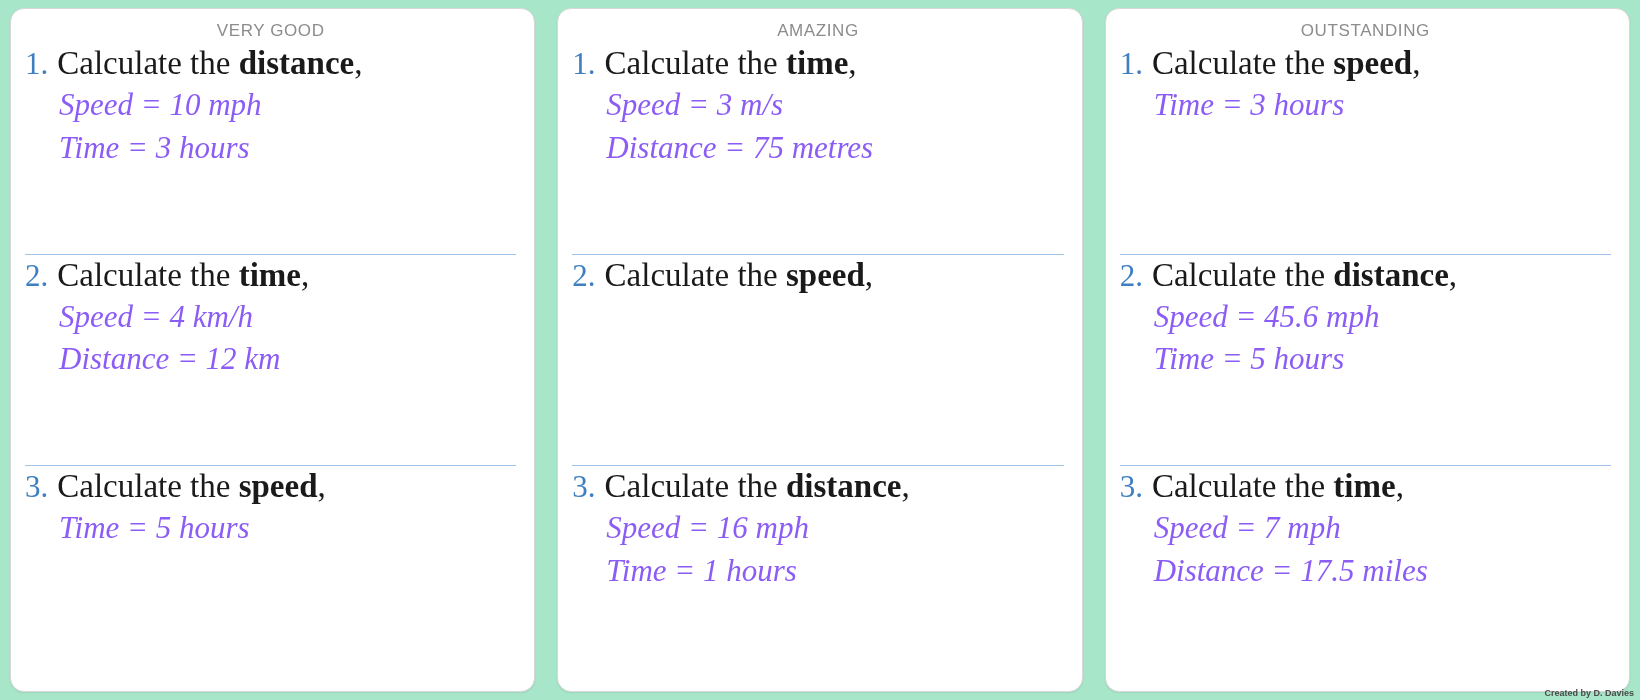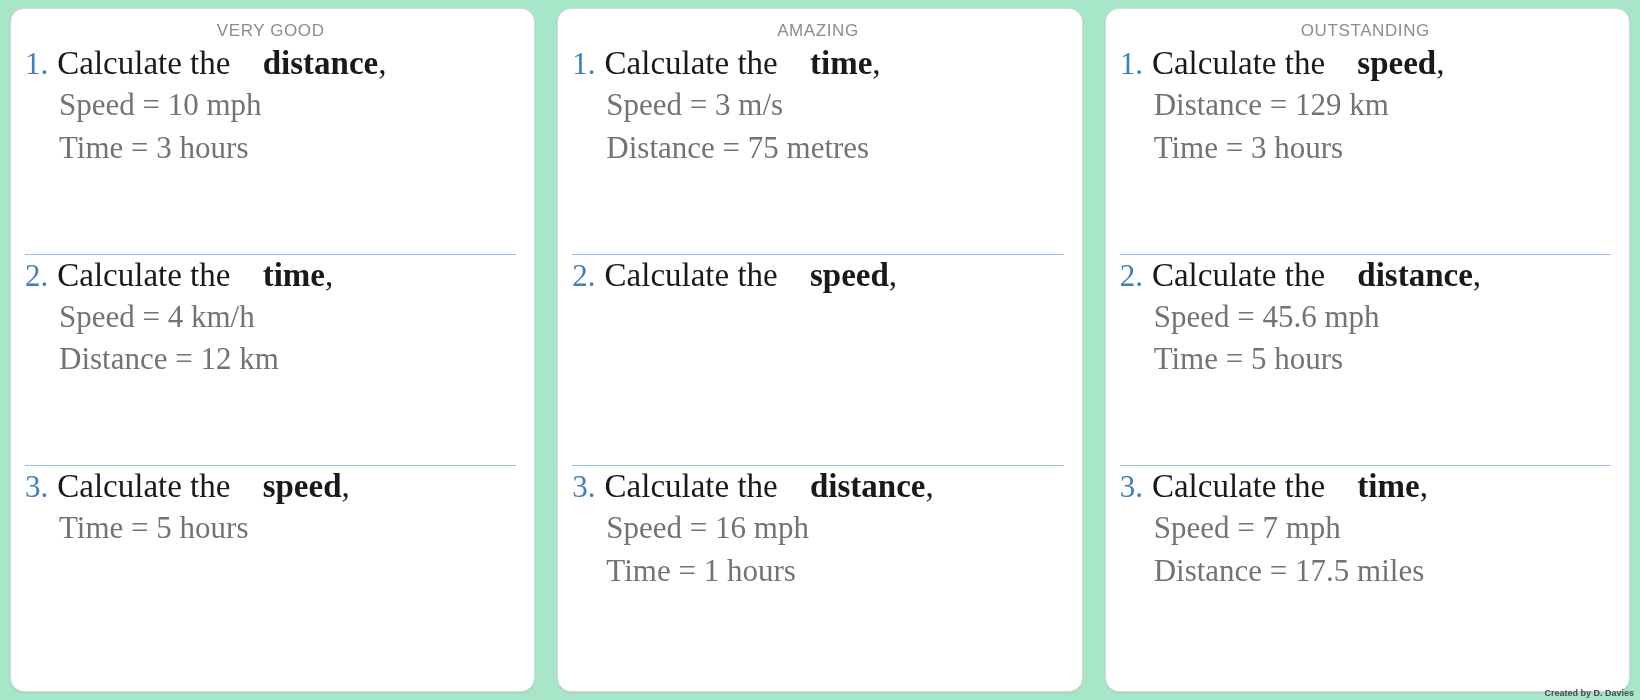--- a/index.html
+++ b/index.html
@@ -72,31 +72,31 @@
     color: #3f7fc1;
     margin-right: 9px;
     font-family: "Liberation Serif", serif;
     font-size: 31px;
   }
   .q-prompt {
     font-family: "Liberation Serif", serif;
   }
   .q-prompt b {
     font-weight: bold;
-    margin-left: 24px;
   }
   .q-lines {
     margin-top: 2px;
     padding-left: 34px;
   }
   .q-line {
     font-family: "Liberation Serif", serif;
+    font-style: italic;
     font-size: 31px;
     line-height: 1.38;
-    color: #737373;
+    color: #8b5cf6;
     white-space: nowrap;
   }
   .credit {
     position: absolute;
     right: 6px;
     bottom: 2px;
     font-size: 9px;
     color: #4a4a4a;
     font-family: "Liberation Sans", sans-serif;
     font-weight: bold;
@@ -185,21 +185,20 @@
   <div class="card">
     <div class="card-title">OUTSTANDING</div>
     <div class="questions">
 
       <div class="question">
         <div class="q-head">
           <span class="q-num">1.</span>
           <span class="q-prompt"><span>Calculate the </span><b>speed</b><span>,</span></span>
         </div>
         <div class="q-lines">
-          <div class="q-line">Distance = 129 km</div>
           <div class="q-line">Time = 3 hours</div>
         </div>
       </div>
 
       <div class="question">
         <div class="q-head">
           <span class="q-num">2.</span>
           <span class="q-prompt"><span>Calculate the </span><b>distance</b><span>,</span></span>
         </div>
         <div class="q-lines">

